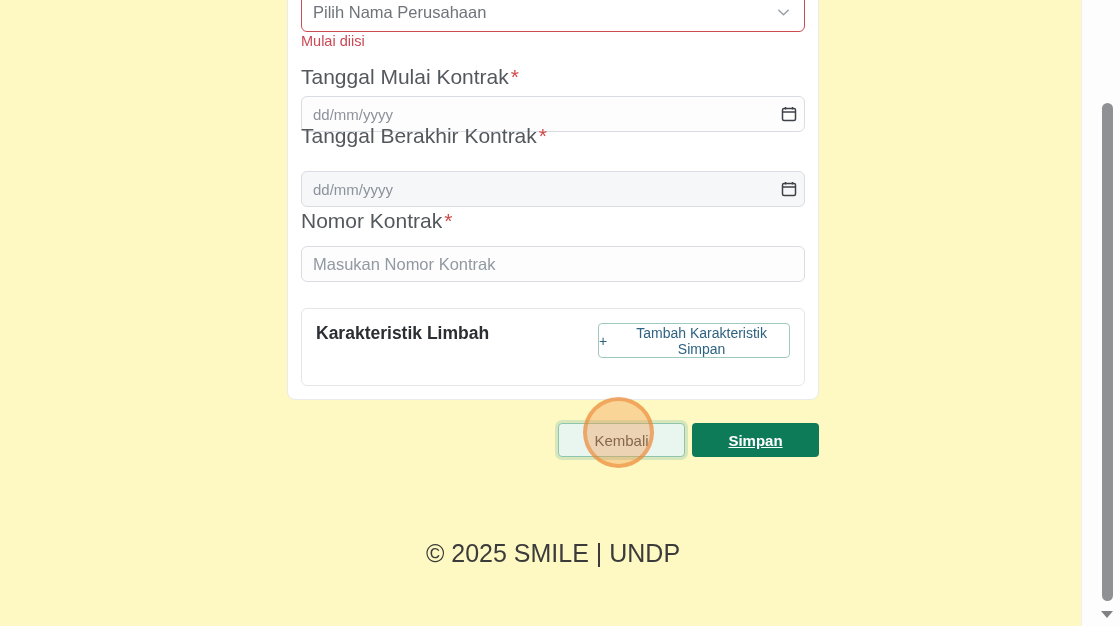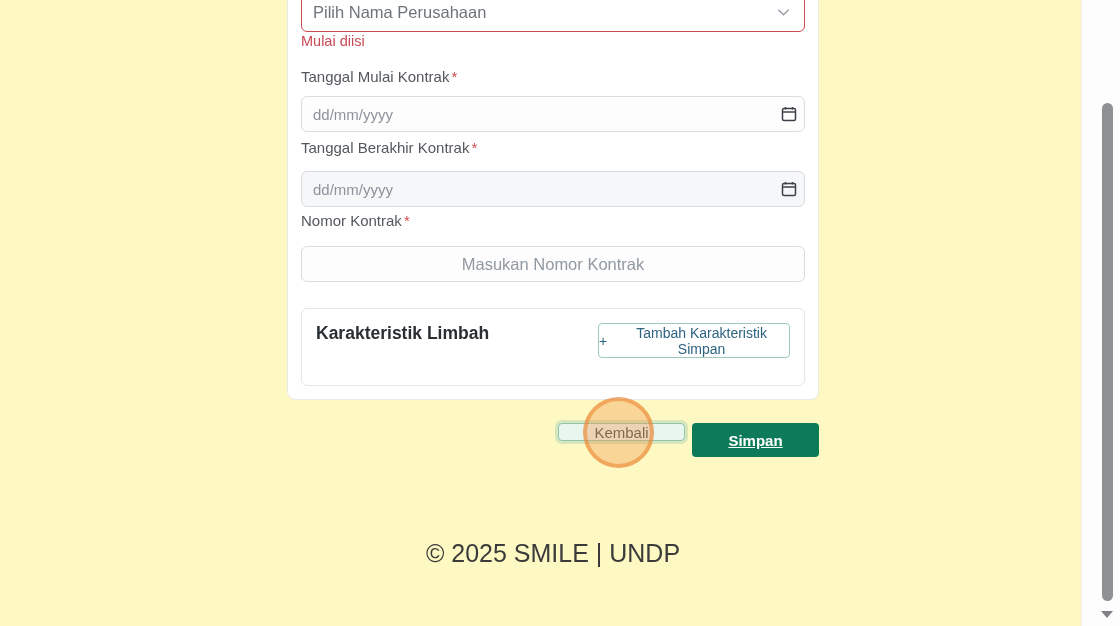--- a/index.html
+++ b/index.html
@@ -56,21 +56,21 @@
     position: absolute;
     left: 301px; top: 33px;
     font-size: 14.5px;
     color: #c94854;
   }
 
   
   .field-label {
     position: absolute;
     left: 301px;
-    font-size: 15px;
+    font-size: 21px;
     color: #54585d;
     line-height: 16px;
   }
   .req { color: #d04a4a; margin-left: 2px; }
 
   .text-input {
     position: absolute;
     left: 301px;
     width: 504px; height: 36px;
     box-sizing: border-box;
@@ -129,21 +129,21 @@
     justify-content: center;
     gap: 7px;
     cursor: pointer;
     padding: 0;
   }
 
   
   .btn-back {
     position: absolute;
     left: 558px; top: 423px;
-    width: 127px; height: 18px;
+    width: 127px; height: 34px;
     box-sizing: border-box;
     background: #e9f6f0;
     border: 1px solid #8fc5ac;
     border-radius: 4px;
     box-shadow: 0 0 0 3px rgba(143,197,172,0.35);
     color: #43484d;
     font-family: "Liberation Sans", sans-serif;
     font-size: 15px;
     display: flex;
     align-items: center;
@@ -239,35 +239,35 @@
     <span>Tanggal Mulai Kontrak</span><span class="req">*</span>
   </div>
   <input class="text-input" style="top: 96px;" type="text" placeholder="dd/mm/yyyy">
   <svg class="cal-icon" style="top:106px;" viewBox="0 0 16 16" fill="none" stroke="currentColor" stroke-width="1.5">
     <rect x="1.5" y="2.5" width="13" height="12" rx="1.5"></rect>
     <line x1="1.5" y1="6" x2="14.5" y2="6"></line>
     <line x1="4.5" y1="1" x2="4.5" y2="3.5"></line>
     <line x1="11.5" y1="1" x2="11.5" y2="3.5"></line>
   </svg>
 
-  <div class="field-label" style="top:140px;">
+  <div class="field-label" style="top:128px;">
     <span>Tanggal Berakhir Kontrak</span><span class="req">*</span>
   </div>
   <input class="text-input input-gray" style="top: 171px;" type="text" placeholder="dd/mm/yyyy">
   <svg class="cal-icon" style="top:181px;" viewBox="0 0 16 16" fill="none" stroke="currentColor" stroke-width="1.5">
     <rect x="1.5" y="2.5" width="13" height="12" rx="1.5"></rect>
     <line x1="1.5" y1="6" x2="14.5" y2="6"></line>
     <line x1="4.5" y1="1" x2="4.5" y2="3.5"></line>
     <line x1="11.5" y1="1" x2="11.5" y2="3.5"></line>
   </svg>
 
   <div class="field-label" style="top:213px;">
     <span>Nomor Kontrak</span><span class="req">*</span>
   </div>
-  <input class="text-input input-big" style="top: 246px; text-align: center;" type="text" placeholder="Masukan Nomor Kontrak">
+  <input class="text-input input-big" style="top: 246px;" type="text" placeholder="Masukan Nomor Kontrak">
 
   <div class="waste-box"></div>
   <div class="waste-title">Karakteristik Limbah</div>
   <button class="add-btn">
     <span>+</span>
     <span>Tambah Karakteristik Simpan</span>
   </button>
 
   <button class="btn-back">Kembali</button>
   <button class="btn-save">Simpan</button>

